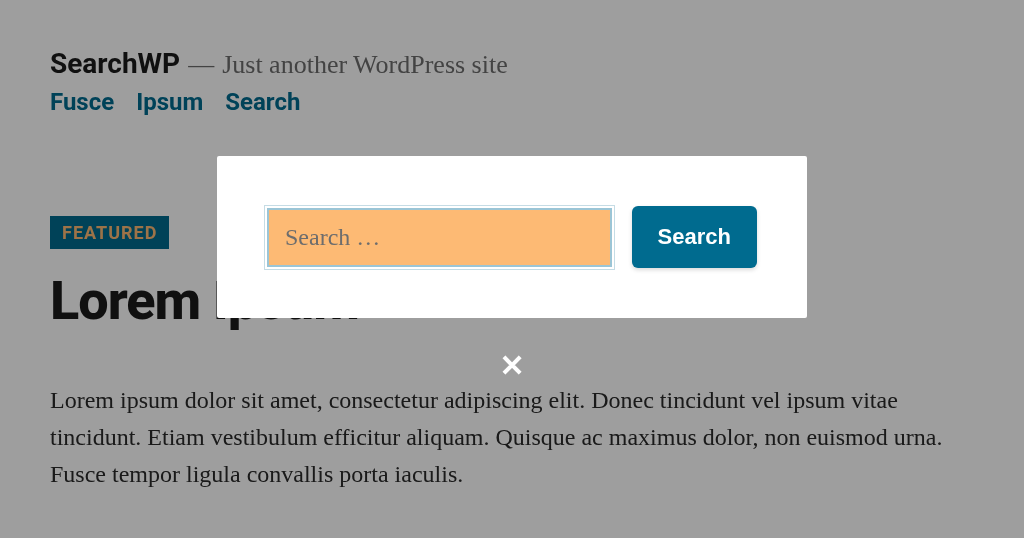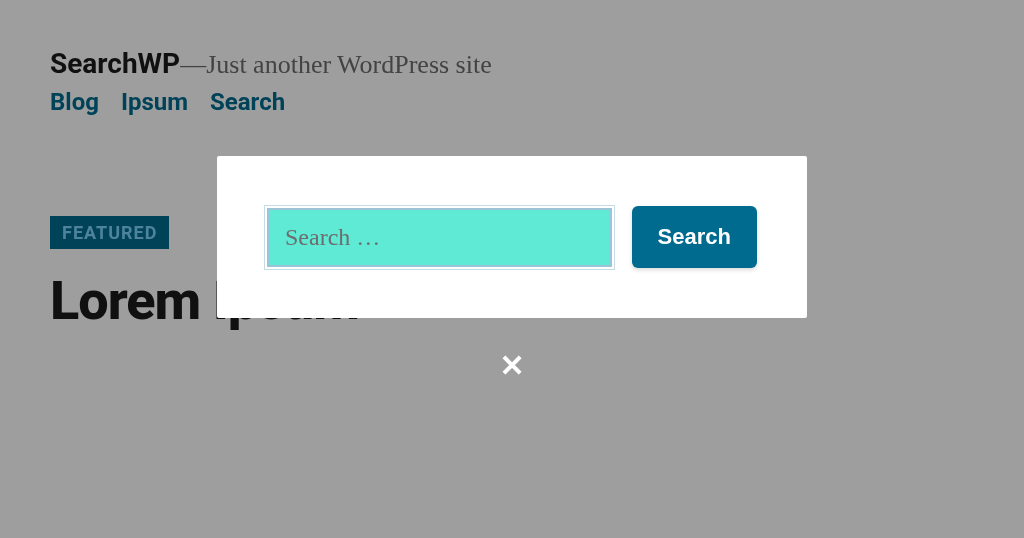--- a/index.html
+++ b/index.html
@@ -17,20 +17,21 @@
     }
     .page {
       padding: 20px 50px;
     }
     .header {
       margin-bottom: 100px;
     }
     .site-title-row {
       display: flex;
       align-items: baseline;
+      gap: 8px;
       margin-bottom: 8px;
     }
     .site-title {
       font-size: 28px;
       font-weight: 700;
       color: #1a1a1a;
     }
     .dash {
       font-size: 26px;
       color: #6d6d6d;
@@ -48,21 +49,21 @@
     }
     .nav-item {
       font-size: 24px;
       font-weight: 700;
       color: #006b8f;
       cursor: pointer;
     }
     .badge {
       display: inline-block;
       background: #006b8f;
-      color: #7dd3fc;
+      color: #fdba74;
       font-size: 18px;
       font-weight: 700;
       letter-spacing: 1px;
       padding: 6px 12px;
       margin-bottom: 20px;
     }
     .post-title {
       font-size: 54px;
       font-weight: 800;
       color: #1a1a1a;
@@ -96,21 +97,21 @@
     }
     .search-input {
       flex: 1;
       font-family: Georgia, serif;
       font-size: 24px;
       color: #6d6d6d;
       padding: 14px 16px;
       border: 2px solid #9bc5d6;
       outline: 1px solid #c5dce5;
       outline-offset: 2px;
-      background: #5eead4;
+      background: #fdba74;
     }
     .search-input::placeholder {
       color: #6d6d6d;
     }
     .search-button {
       background: #006b8f;
       color: #fff;
       font-size: 22px;
       font-weight: 600;
       border: none;
@@ -132,29 +133,30 @@
 <body>
 
 <div class="page">
   <div class="header">
     <div class="site-title-row">
       <span class="site-title">SearchWP</span>
       <span class="dash">—</span>
       <span class="tagline">Just another WordPress site</span>
     </div>
     <div class="nav">
-      <span class="nav-item">Blog</span>
+      <span class="nav-item">Fusce</span>
       <span class="nav-item">Ipsum</span>
       <span class="nav-item">Search</span>
     </div>
   </div>
 
   <div>
     <span class="badge">FEATURED</span>
     <h1 class="post-title">Lorem Ipsum</h1>
+    <p class="post-body">Lorem ipsum dolor sit amet, consectetur adipiscing elit. Donec tincidunt vel ipsum vitae tincidunt. Etiam vestibulum efficitur aliquam. Quisque ac maximus dolor, non euismod urna. Fusce tempor ligula convallis porta iaculis.</p>
   </div>
 </div>
 
 <div class="overlay">
   <div class="modal">
     <input class="search-input" type="text" placeholder="Search …" style="">
     <button class="search-button">Search</button>
   </div>
   <span class="close-icon">✕</span>
 </div>

